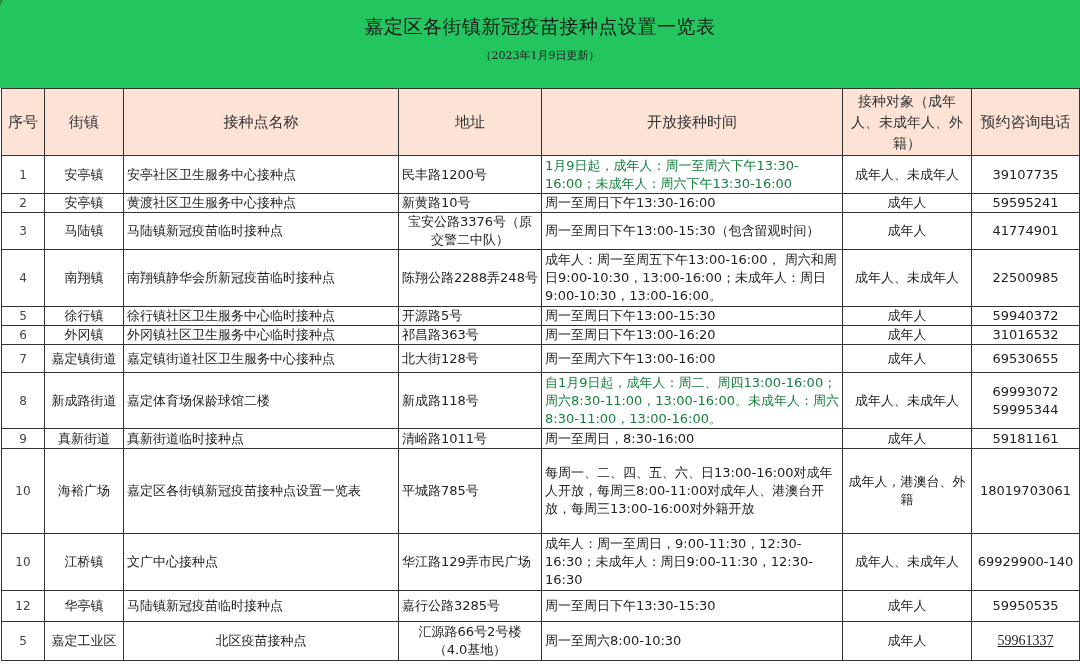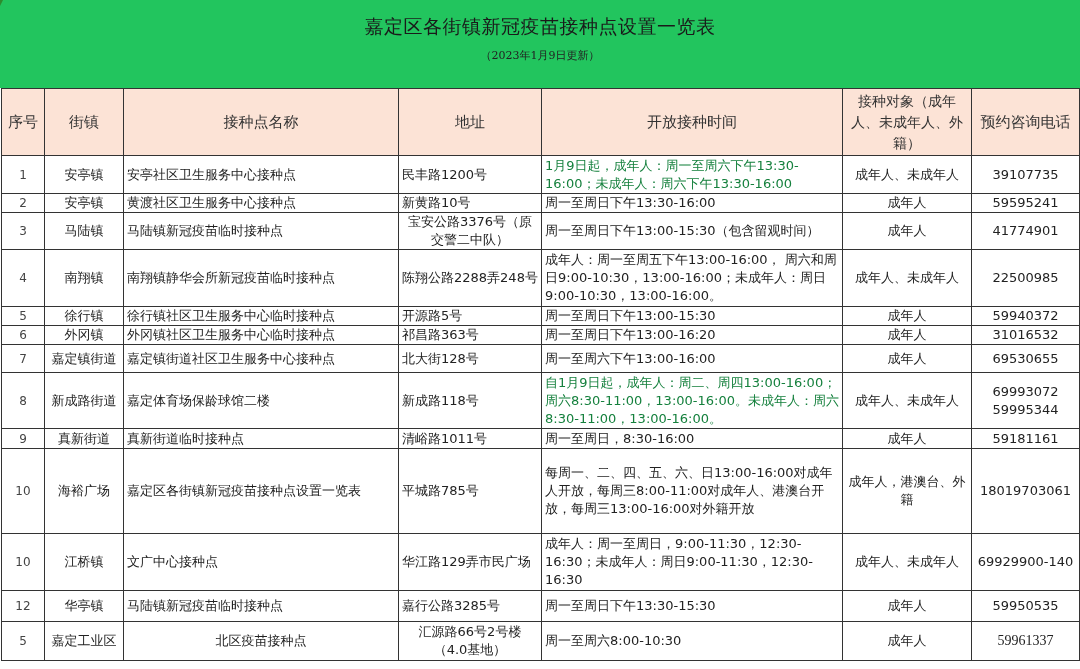--- a/index.html
+++ b/index.html
@@ -9,21 +9,21 @@
   .subtitle { position:absolute; left:0; top:48px; width:1080px; text-align:center; font-family:"DejaVu Serif", serif; font-size:11px; color:#222; }
   .corner-mark { position:absolute; left:0; top:0; width:0; height:0; border-top:6px solid #2e8b2e; border-right:3px solid transparent; }
   table { position:absolute; left:1px; top:88px; border-collapse:collapse; table-layout:fixed; width:1078px; }
   td, th { border:1.5px solid #333; font-size:13px; line-height:18px; padding:0 3px; overflow:hidden; }
   th { background:#fce3d6; font-weight:normal; font-family:"DejaVu Serif", serif; font-size:15px; color:#333; text-align:center; }
   th.small { font-size:14px; line-height:21px; }
   td.c { text-align:center; }
   td.l { text-align:left; }
   td.num { text-align:center; font-size:12px; color:#444; }
   td.red { color:#15803d; }
-  td.serif { font-family:"Liberation Serif", serif; font-size:14px; }
+  td.serif { font-family:"Liberation Serif", serif; font-size:14px;text-decoration:underline; }
 </style>
 </head>
 <body>
 
 <div class="title-band">
   <div class="corner-mark"></div>
   <div class="title">嘉定区各街镇新冠疫苗接种点设置一览表</div>
   <div class="subtitle">（2023年1月9日更新）</div>
 </div>
 

